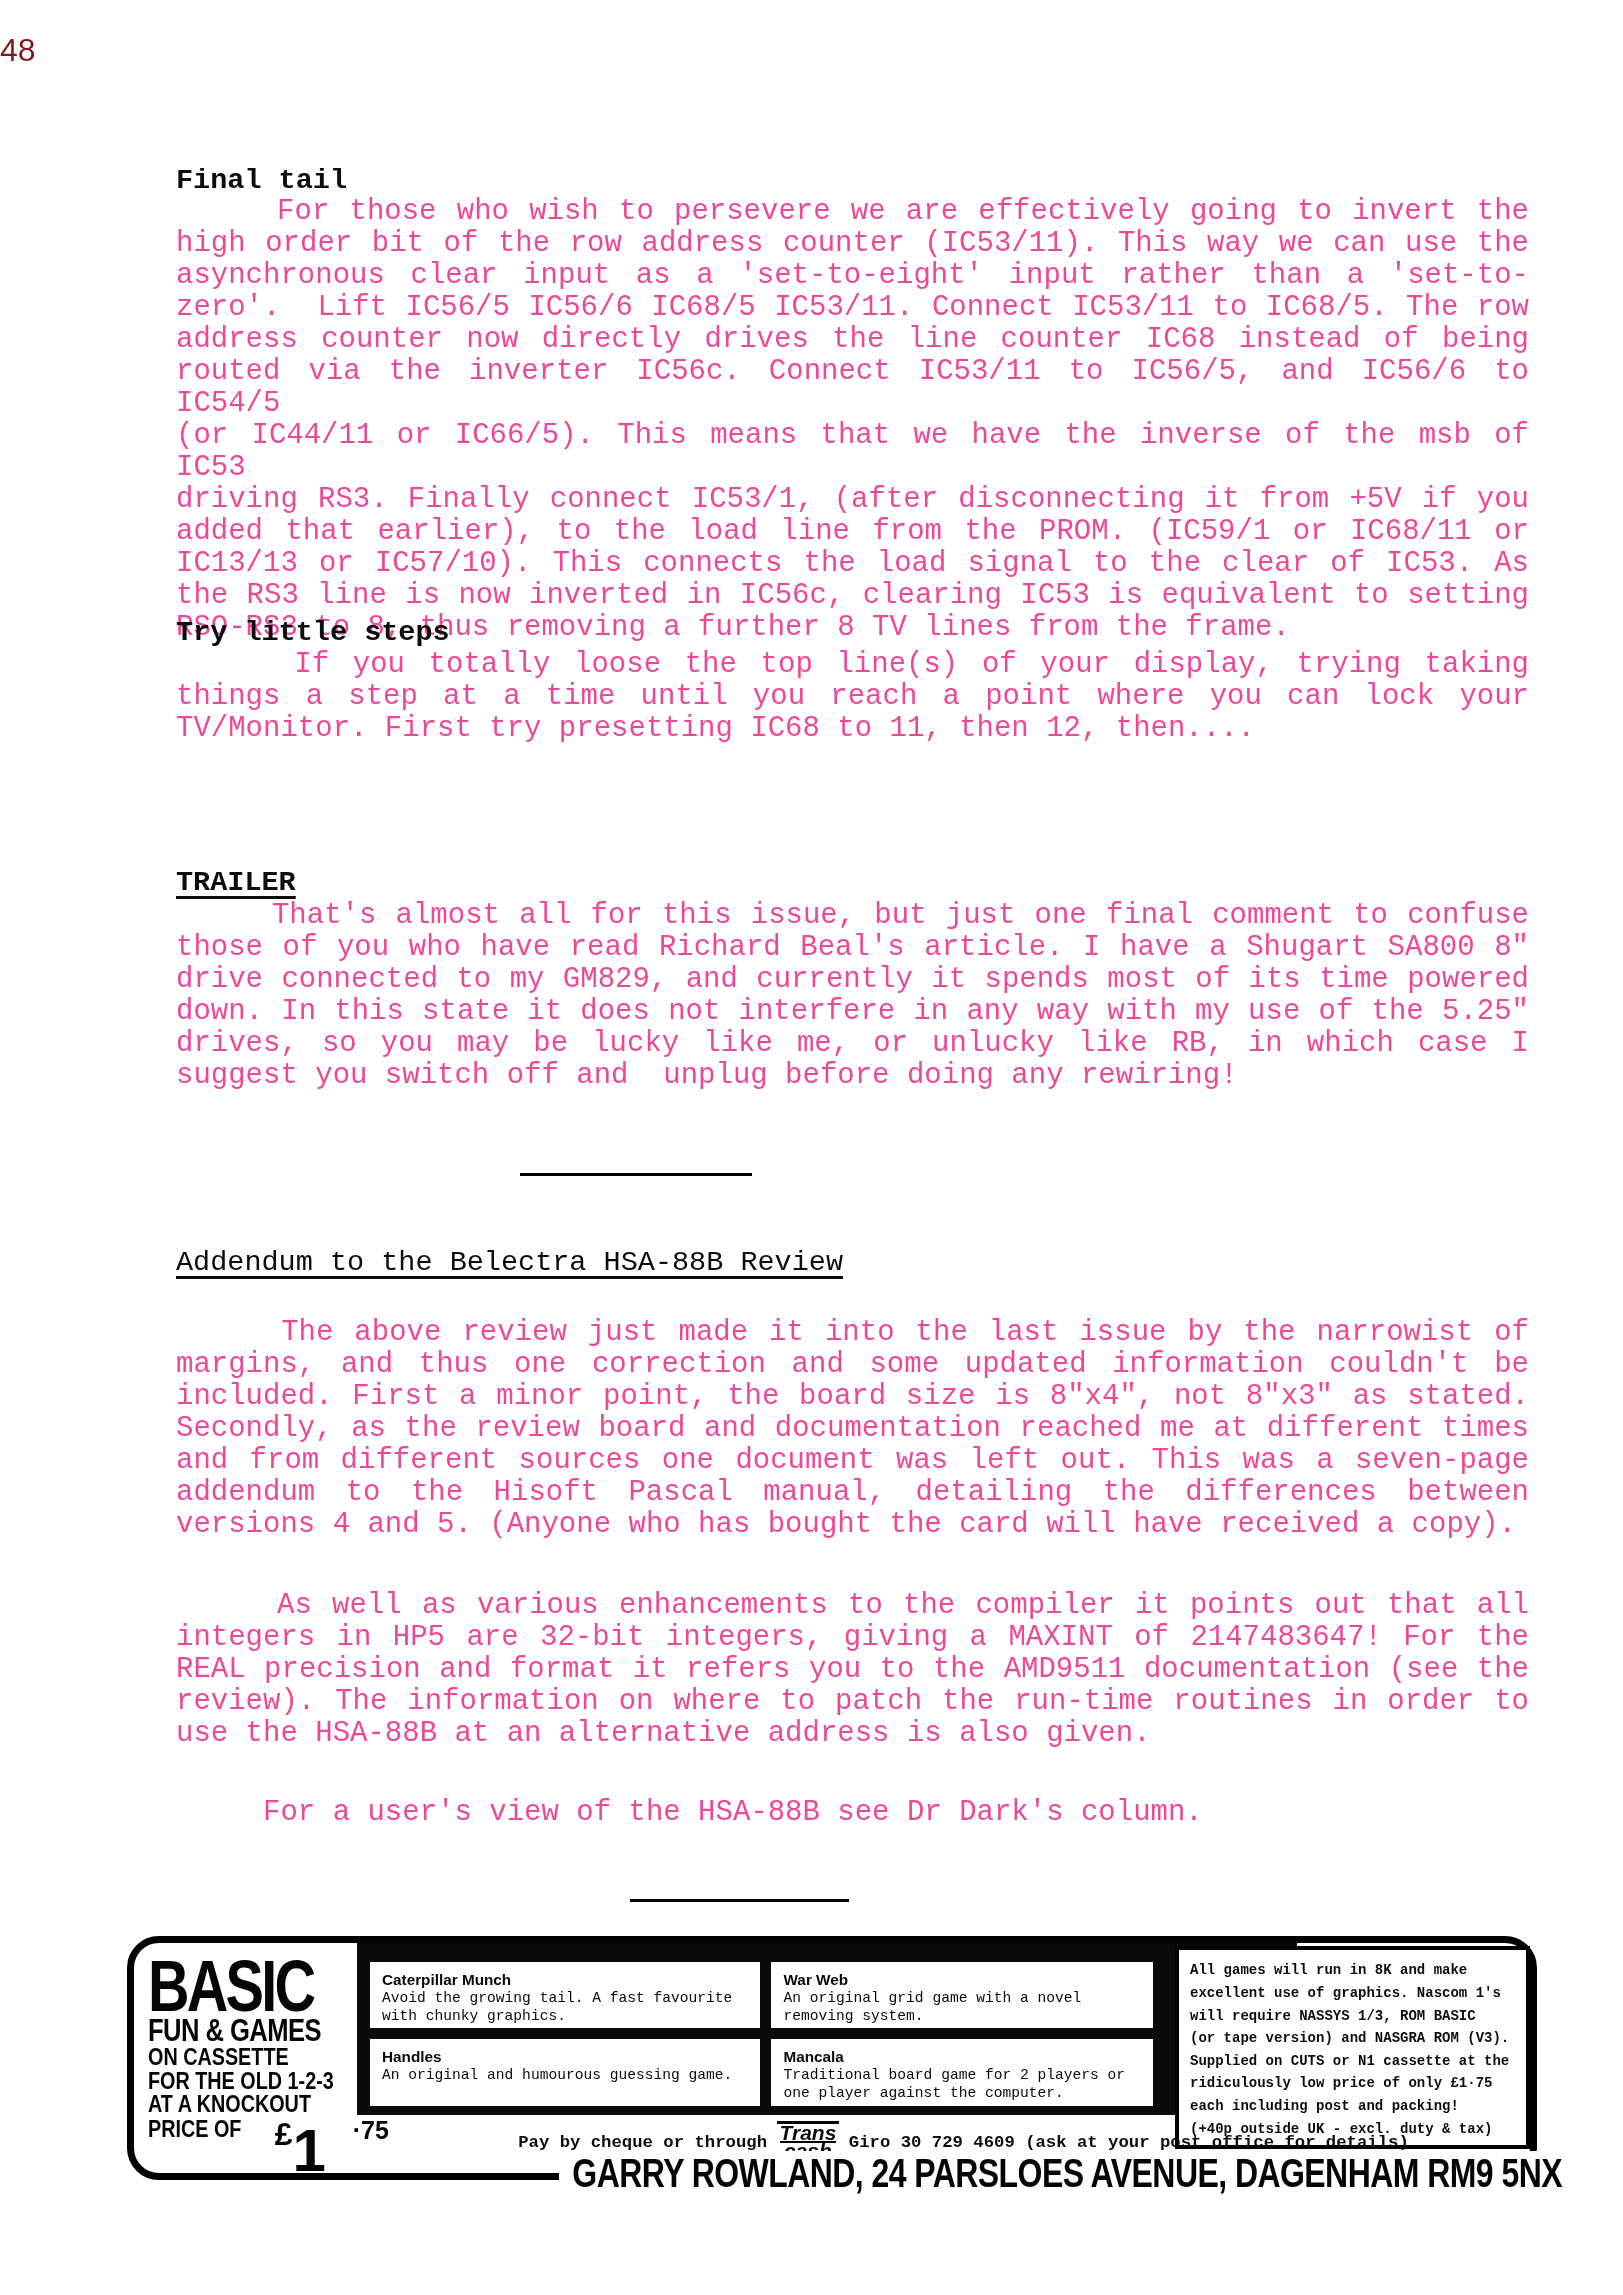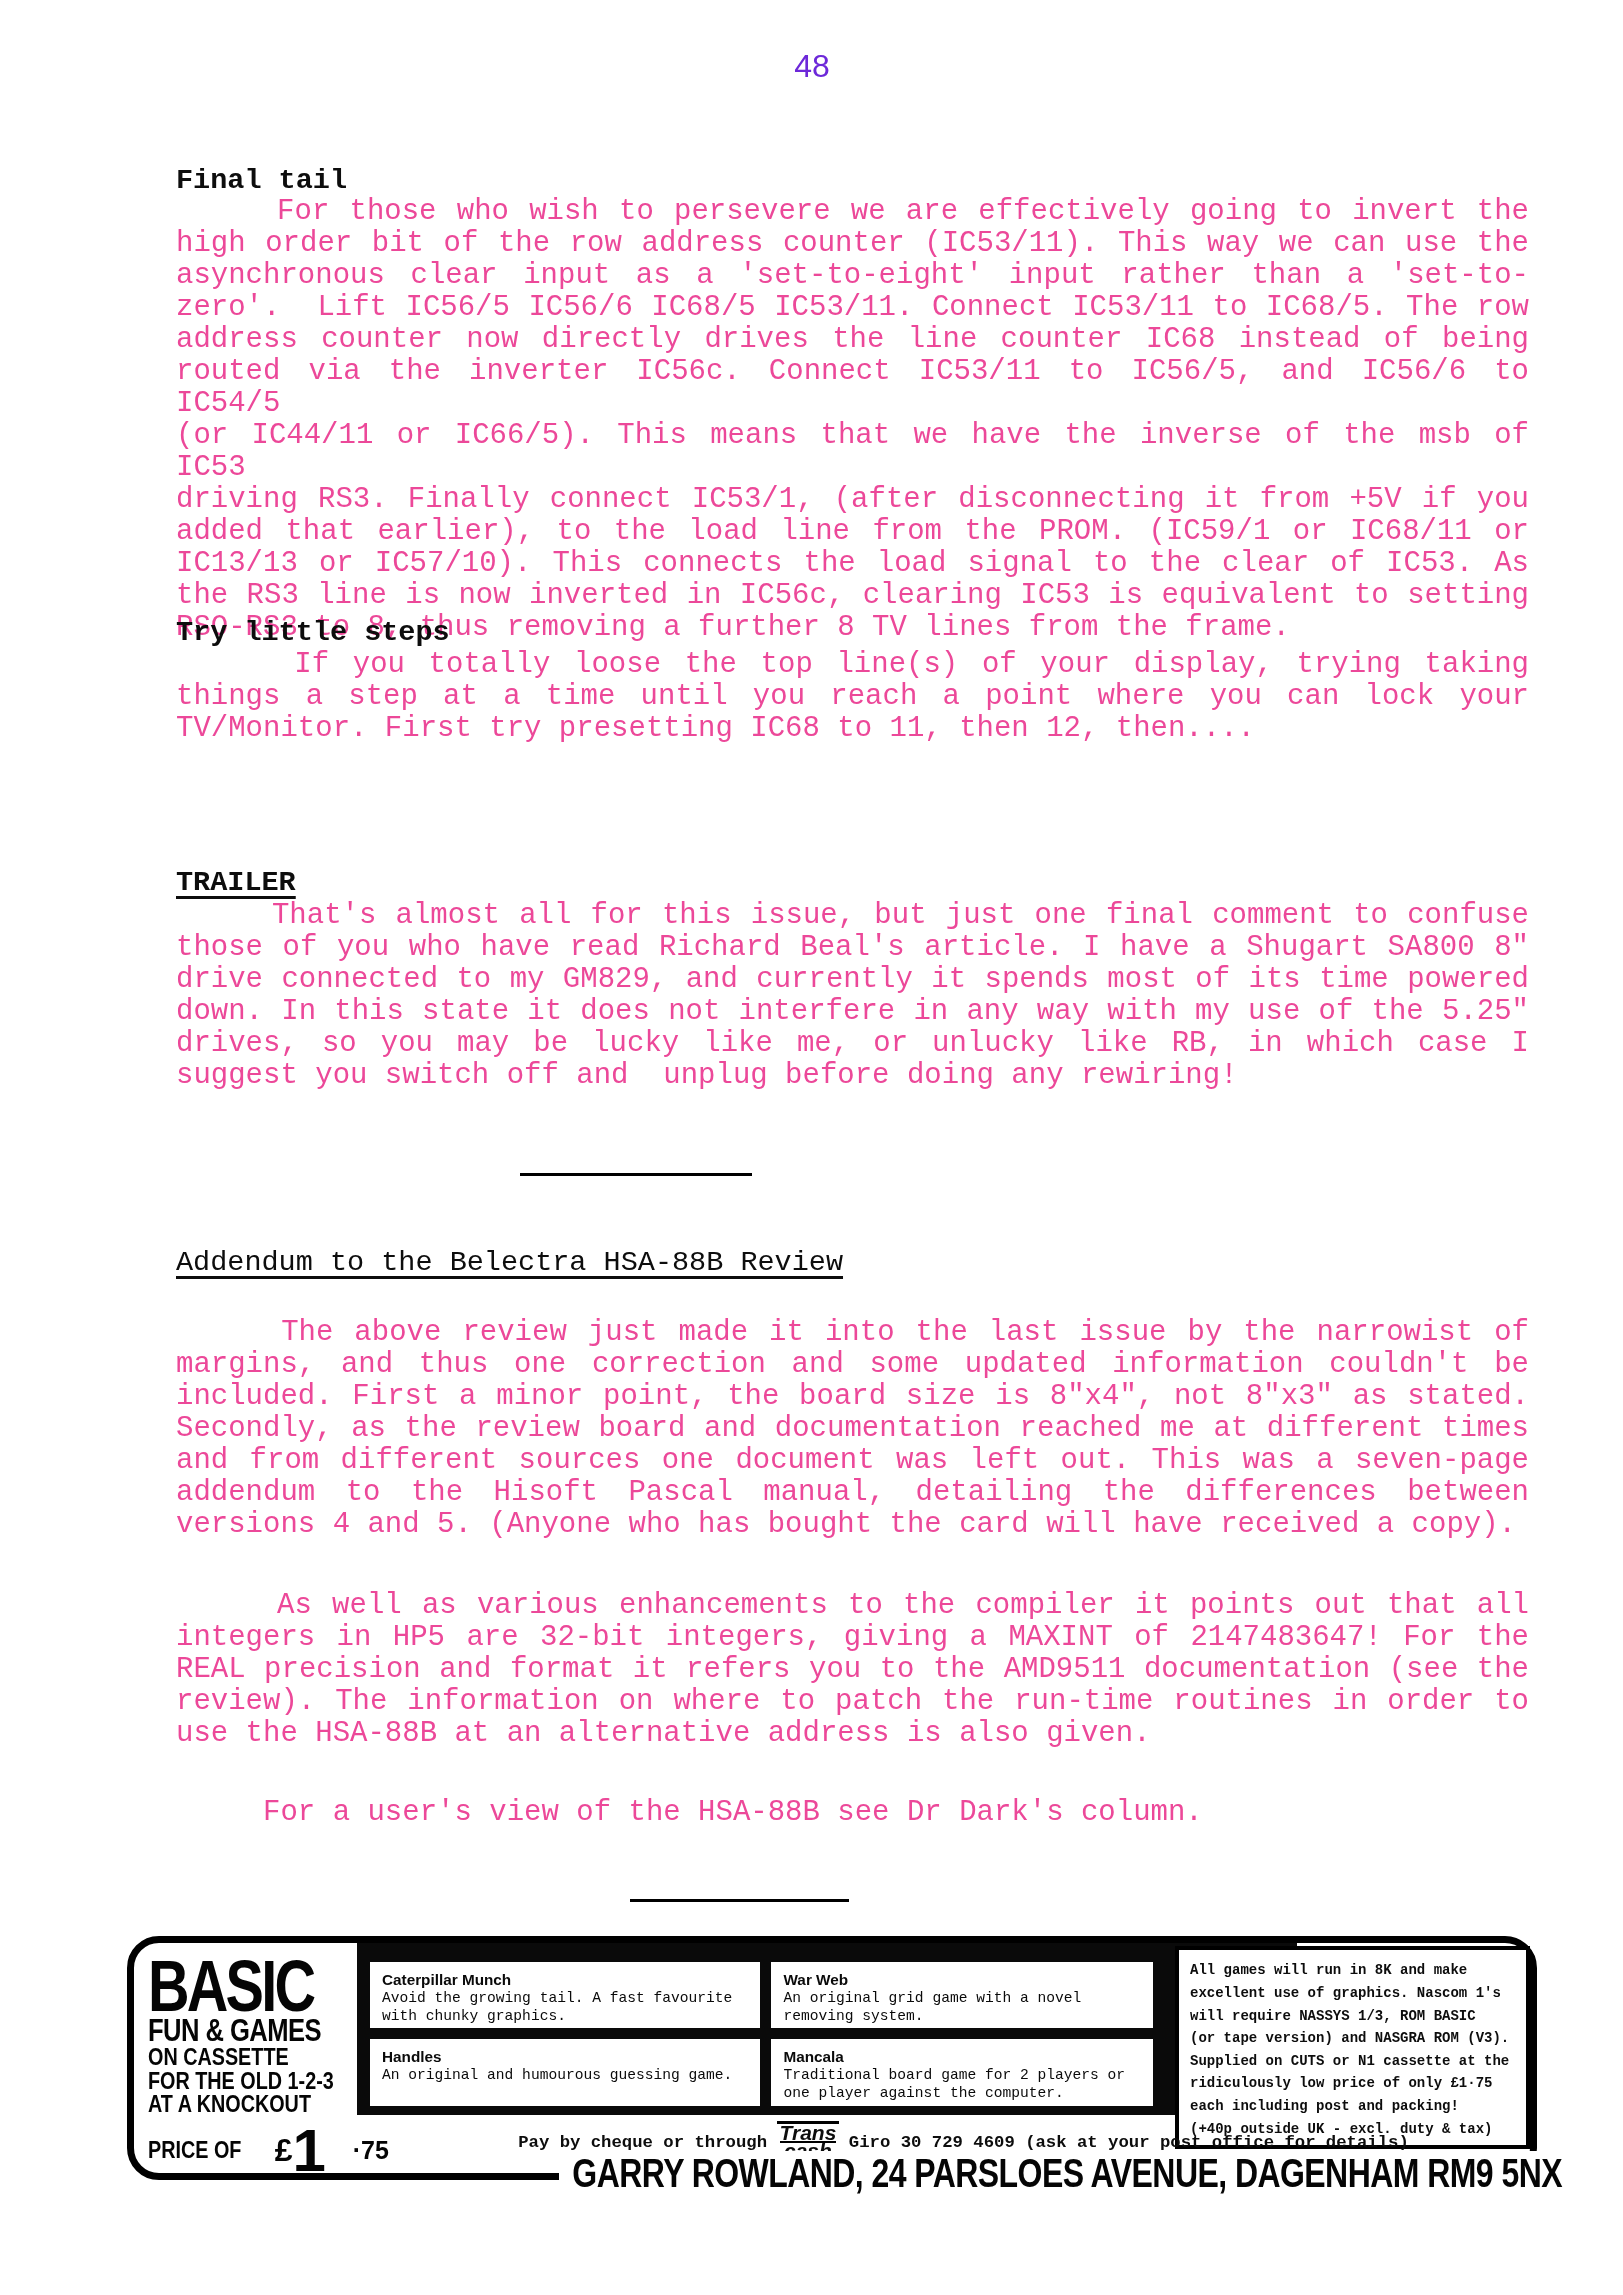--- a/index.html
+++ b/index.html
@@ -1,36 +1,36 @@
 <!DOCTYPE html>
 <html style="font-size:11px"><head>
 <meta charset="utf-8">
 <style>
   html,body{margin:0;padding:0;background:#e8e8e8;}
   .page{position:relative;width:1624px;height:2295px;background:#ffffff;overflow:hidden;
         font-family:"Liberation Mono",monospace;color:#141414;}
-  .pageno{position:absolute;top:32px;left:0;width:1624px;text-align:center;
-          font-family:"Liberation Sans",sans-serif;font-size:32px;color:#6d28d9;margin-top:16px;}
+  .pageno{position:absolute;top:32px;left:0;width:1624px;
+          font-family:"Liberation Sans",sans-serif;font-size:32px;color:#7f1d1d;}
   .hdg{position:absolute;left:176px;font-size:28.5px;font-weight:bold;color:#0d0d0d;white-space:pre;}
   .hdg.ul{text-decoration:underline;text-decoration-thickness:2.8px;text-underline-offset:6.2px;}
   .para{position:absolute;left:176px;width:1353px;font-size:29px;line-height:32px;color:#ec4899;}
   .para .tline{text-align:justify;text-align-last:justify;white-space:pre-wrap;}
   .para .tline.last{text-align-last:left;}
   .hdiv{position:absolute;height:2.8px;background:#000;}
   
   .ad{position:absolute;left:127px;top:1936px;width:1410px;height:244px;box-sizing:border-box;
       border:7px solid #000;border-radius:32px;font-family:"Liberation Sans",sans-serif;}
   .brand{position:absolute;left:14px;top:0;width:208px;color:#050505;}
   .brand-basic{position:absolute;left:0;top:9.7px;font-size:72px;line-height:67px;font-weight:bold;
                letter-spacing:-3.5px;transform:scaleX(0.8);transform-origin:left top;white-space:nowrap;}
   .brand-fg{position:absolute;left:0;top:69px;font-size:32px;font-weight:bold;letter-spacing:-0.7px;
             transform:scaleX(0.8);transform-origin:left top;white-space:nowrap;}
   .brand-small{position:absolute;left:0;top:103px;font-size:23px;line-height:23.6px;font-weight:bold;
                transform:scaleX(0.86);transform-origin:left top;white-space:nowrap;}
-  .price-row{position:absolute;left:0;top:173px;display:flex;align-items:center;white-space:nowrap;}
+  .price-row{position:absolute;left:0;top:173px;display:flex;align-items:flex-start;white-space:nowrap;}
   .price-label{font-size:23px;font-weight:bold;transform:scaleX(0.86);transform-origin:left bottom;}
   .price-pound{font-size:32px;font-weight:bold;margin-left:18px;}
   .price-big{font-size:60px;font-weight:bold;letter-spacing:-2.1px;}
   .price-frac{font-size:25px;font-weight:bold;margin-left:29px;}
   .games-panel{position:absolute;left:223px;top:0;width:940px;height:172px;background:#0a0a0a;}
   .gbox{position:absolute;box-sizing:border-box;background:#fff;padding:10.4px 12.5px 0 12.5px;color:#0a0a0a;}
   .gbox .gtitle{font-size:15.3px;font-weight:bold;font-family:"Liberation Sans",sans-serif;line-height:16.7px;}
   .gbox .gdesc{font-family:"Liberation Mono",monospace;font-size:14.6px;line-height:17.3px;margin-top:1.4px;}
   .gb1{left:12.5px;top:19px;width:390px;height:66px;}
   .gb2{left:414px;top:19px;width:382px;height:66px;}

